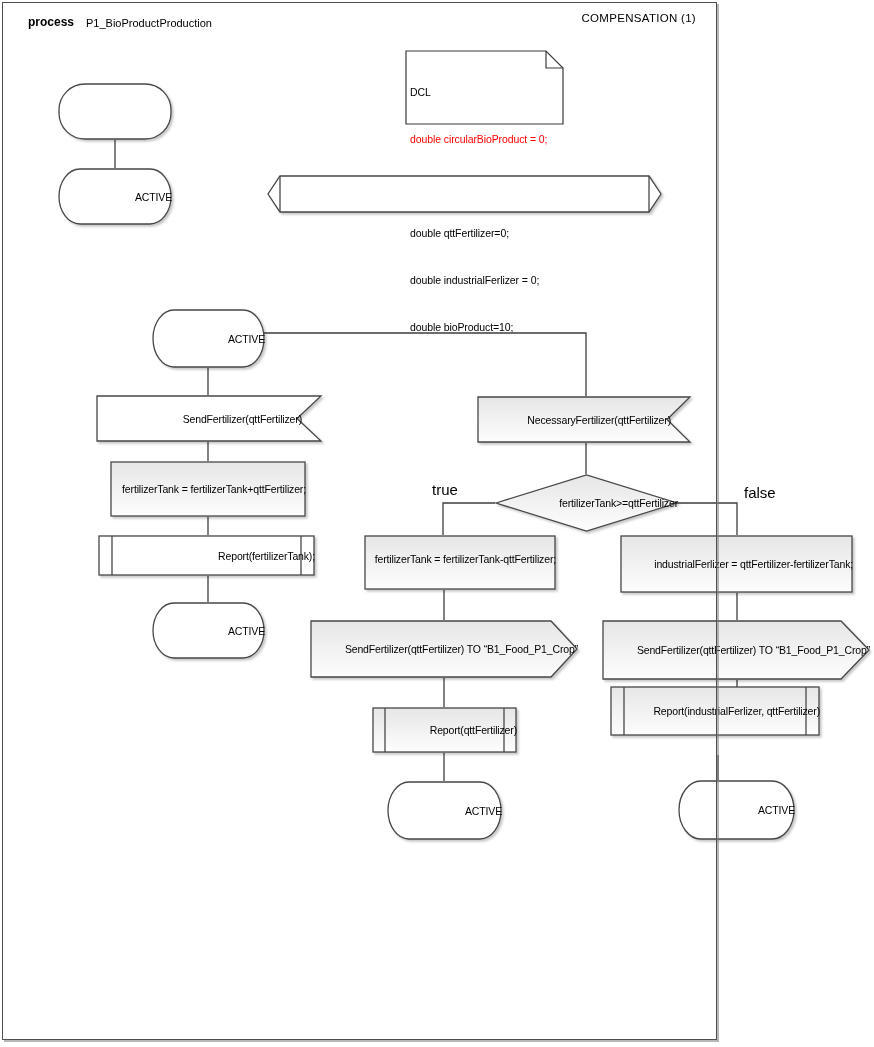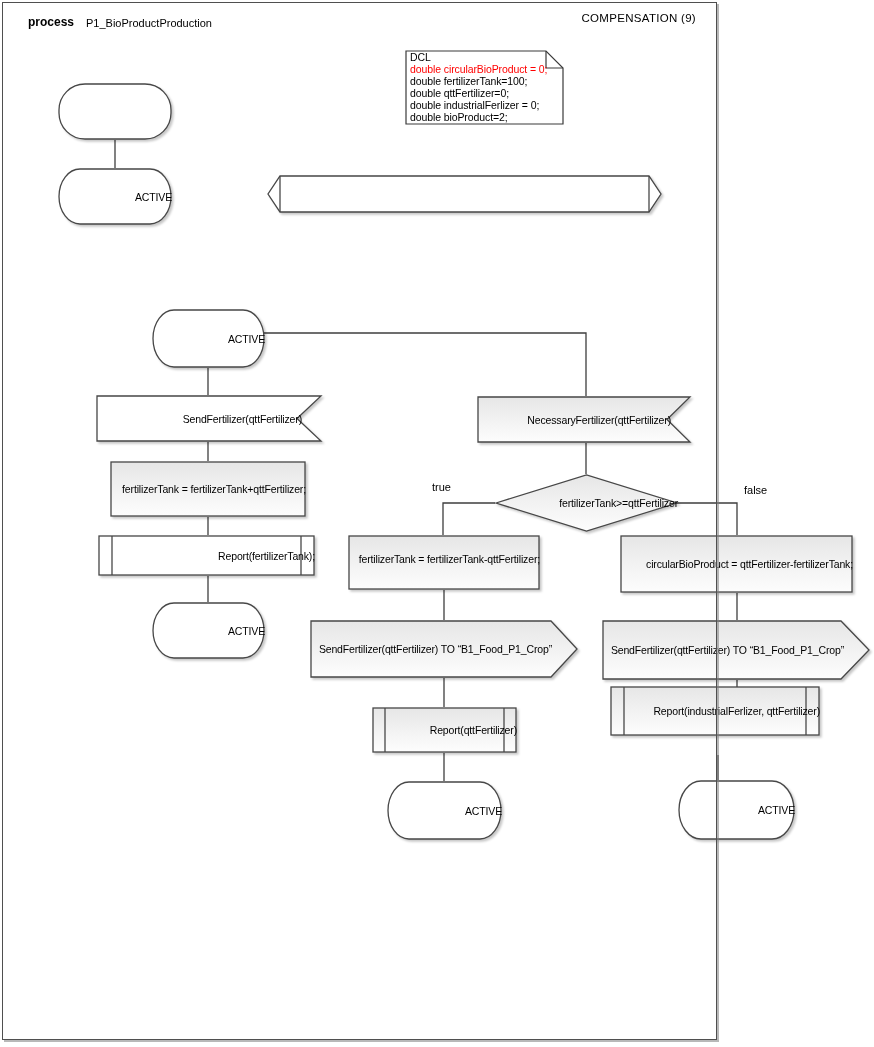--- a/index.html
+++ b/index.html
@@ -13,26 +13,26 @@
   .hdr-kind{position:absolute;left:28px;top:15px;font-size:12px;font-weight:bold;z-index:15;}
   .hdr-name{position:absolute;left:86px;top:17px;font-size:11px;z-index:15;}
   .hdr-page{position:absolute;left:556px;top:12px;width:140px;text-align:right;
             font-size:11.5px;letter-spacing:.3px;z-index:15;}
   .shape{position:absolute;display:flex;align-items:center;justify-content:flex-end;z-index:10;}
   .shape>svg{position:absolute;left:0;top:0;overflow:visible;
              filter:drop-shadow(2px 2.2px 1px rgba(0,0,0,.22));}
   .lbl{position:relative;z-index:2;font-size:10.5px;letter-spacing:-.15px;
        white-space:nowrap;text-align:center;}
   .lbl.in{padding-right:20px;}
-  .lbl.out{padding-right:26px;}
-  .branch{position:absolute;font-size:11px;z-index:12;}
+  .lbl.out{}
+  .branch{position:absolute;font-size:15px;z-index:12;}
   .note{position:absolute;left:405px;top:50px;width:160px;height:75px;z-index:10;}
   .note>svg{position:absolute;left:0;top:0;}
   .note-body{position:absolute;left:5px;top:2px;right:4px;z-index:2;}
-  .decl{font-size:10.5px;line-height:11.9px;letter-spacing:-.1px;white-space:nowrap;}
+  .decl{font-size:10.5px;line-height:11.9px;letter-spacing:-.1px;white-space:nowrap;margin-top:35px;}
   .decl.red{color:#ff0000;}
 </style>
 </head>
 <body>
 
 <div id="canvas">
 
   <svg id="wires" width="874" height="1047">
     <g fill="none" stroke="#3e3e3e" stroke-width="1.3">
       <polyline points="115,140 115,168"></polyline>
@@ -50,34 +50,34 @@
       <polyline points="737,593 737,620"></polyline>
       <polyline points="737,680 737,691 719,691 719,705"></polyline>
       <polyline points="718,755 718,780"></polyline>
     </g>
   </svg>
 
   <div class="frame"></div>
 
   <div class="hdr-kind">process</div>
   <div class="hdr-name">P1_BioProductProduction</div>
-  <div class="hdr-page">COMPENSATION (9)</div>
+  <div class="hdr-page">COMPENSATION (1)</div>
 
   <div class="note">
     <svg width="160" height="75">
       <path d="M1 1 H141 L158 18 V74 H1 Z" fill="#ffffff" stroke="#3a3a3a" stroke-width="1.2"></path>
       <polyline points="141,1 141,18 158,18" fill="none" stroke="#3a3a3a" stroke-width="1.2"></polyline>
     </svg>
     <div class="note-body">
       <div class="decl">DCL</div>
       <div class="decl red">double circularBioProduct = 0;</div>
       <div class="decl">double fertilizerTank=100;</div>
       <div class="decl">double qttFertilizer=0;</div>
       <div class="decl">double industrialFerlizer = 0;</div>
-      <div class="decl">double bioProduct=2;</div>
+      <div class="decl">double bioProduct=10;</div>
     </div>
   </div>
 
   <div class="shape" style="left:58px;top:83px;width:114px;height:57px">
     <svg width="114" height="57">
         <rect x="1" y="1" width="112" height="55" rx="26" ry="26" fill="#ffffff" stroke="#474747" stroke-width="1.3"></rect>
       </svg>
     <div class="lbl"></div>
   </div>
 
@@ -164,21 +164,21 @@
           </linearGradient>
         </defs>
       <path d="M1 1 H213 L190 23.5 L213 46 H1 Z" fill="url(#g2)" stroke="#474747" stroke-width="1.3"></path>
     </svg>
     <div class="lbl in">NecessaryFertilizer(qttFertilizer)</div>
   </div>
 
   <div class="branch" style="left:432px;top:481px">true</div>
   <div class="branch" style="left:744px;top:484px">false</div>
 
-  <div class="shape" style="left:348px;top:535px;width:192px;height:48px">
+  <div class="shape" style="left:364px;top:535px;width:192px;height:48px">
     <svg width="192" height="55">
       <defs>
           <linearGradient id="g4" x1="0" y1="0" x2="0" y2="1">
         <stop offset="0" stop-color="#e6e6e6"></stop>
             <stop offset=".55" stop-color="#f3f3f3"></stop>
             <stop offset="1" stop-color="#fdfdfd"></stop>
           </linearGradient>
         </defs>
       <rect x="1" y="1" width="190" height="53" fill="url(#g4)" stroke="#474747" stroke-width="1.3"></rect>
     </svg>
@@ -226,21 +226,21 @@
     <svg width="233" height="58">
       <defs>
           <linearGradient id="g7" x1="0" y1="0" x2="0" y2="1">
         <stop offset="0" stop-color="#e6e6e6"></stop>
             <stop offset=".55" stop-color="#f3f3f3"></stop>
             <stop offset="1" stop-color="#fdfdfd"></stop>
           </linearGradient>
         </defs>
       <rect x="1" y="1" width="231" height="56" fill="url(#g7)" stroke="#474747" stroke-width="1.3"></rect>
     </svg>
-    <div class="lbl">circularBioProduct = qttFertilizer-fertilizerTank;</div>
+    <div class="lbl">industrialFerlizer = qttFertilizer-fertilizerTank;</div>
   </div>
 
   <div class="shape" style="left:602px;top:620px;width:268px;height:60px">
     <svg width="268" height="60">
       <defs>
           <linearGradient id="g8" x1="0" y1="0" x2="0" y2="1">
         <stop offset="0" stop-color="#e6e6e6"></stop>
             <stop offset=".55" stop-color="#f3f3f3"></stop>
             <stop offset="1" stop-color="#fdfdfd"></stop>
           </linearGradient>

